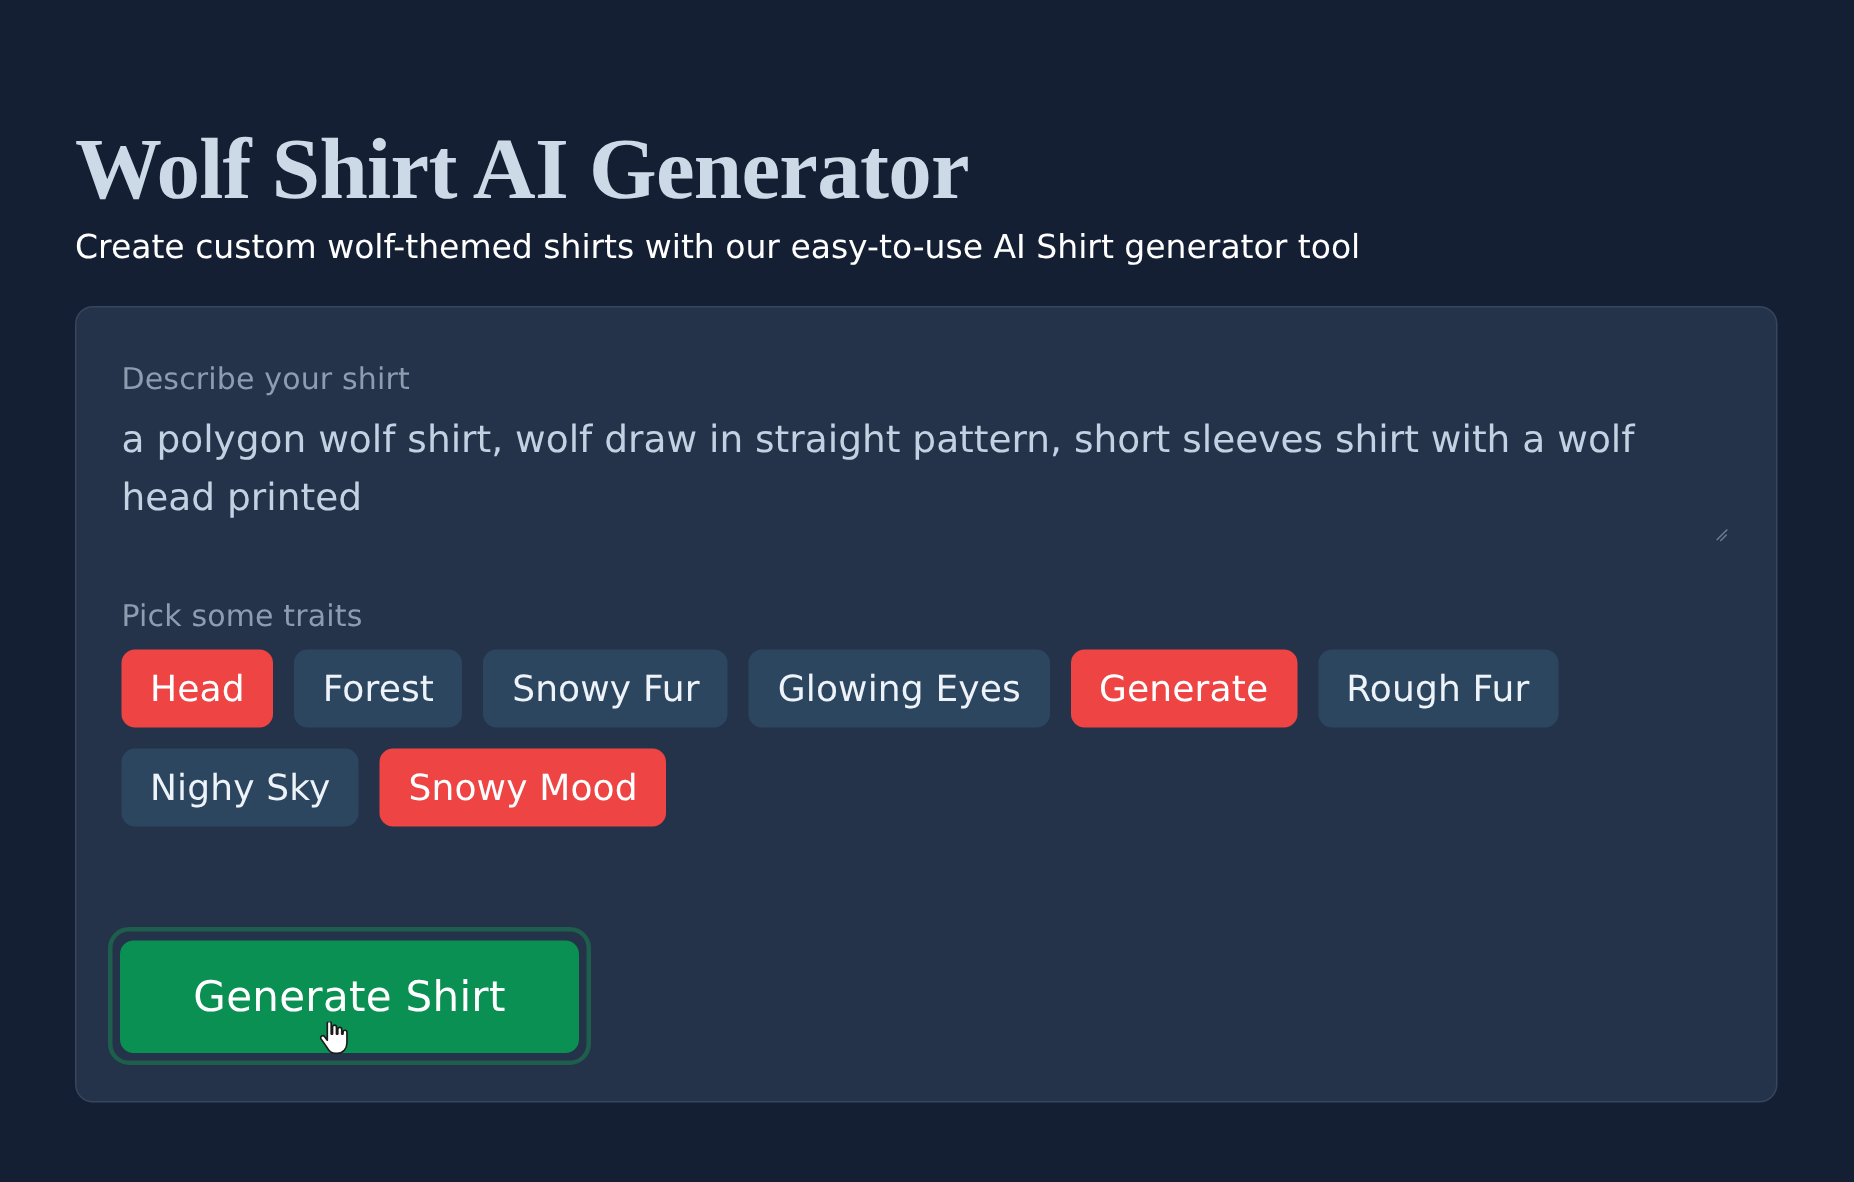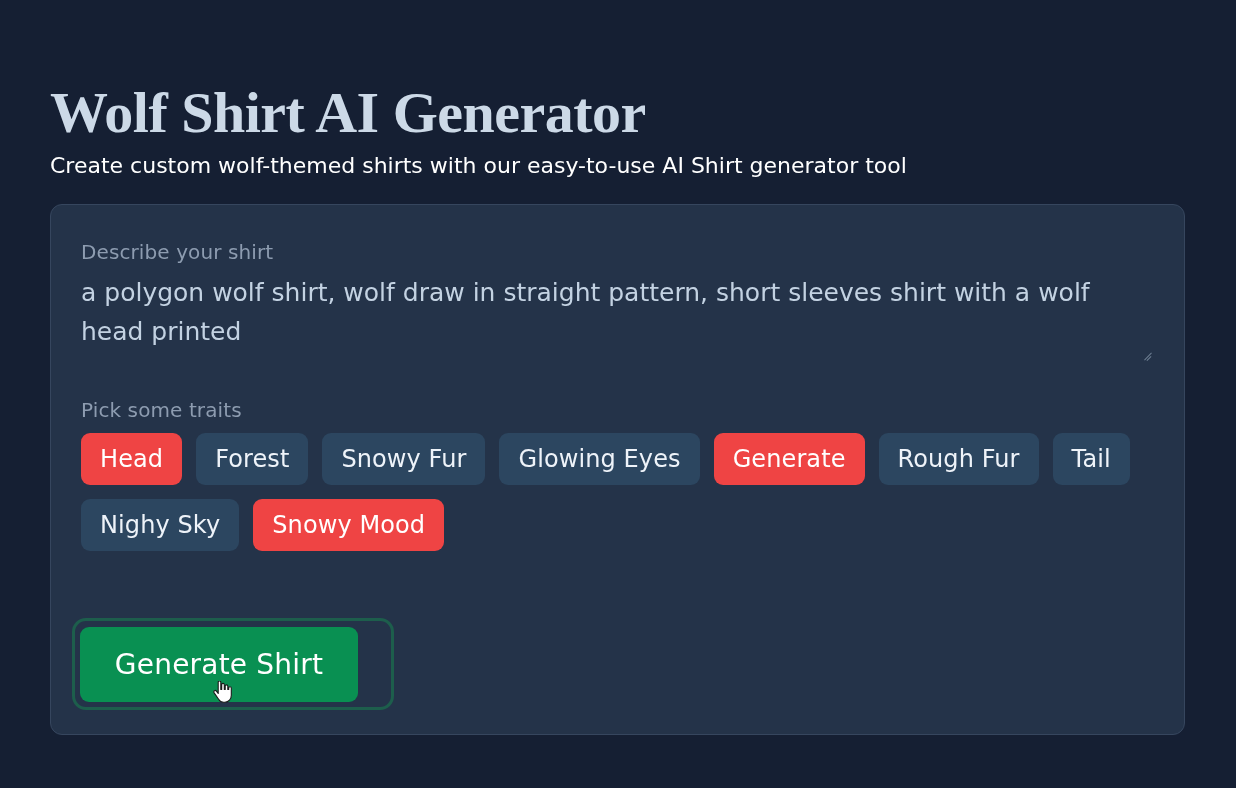--- a/index.html
+++ b/index.html
@@ -178,21 +178,21 @@
     height: 92px;
     border: 3px solid #1d5e4c;
     border-radius: 14px;
     pointer-events: none;
   }
 
   .generate-btn {
     position: absolute;
     left: 8px;
     top: 9px;
-    width: 278px;
+    width: 306px;
     height: 75px;
     background: #099052;
     border: none;
     border-radius: 9px;
     color: #ffffff;
     font-family: "DejaVu Sans", sans-serif;
     font-size: 28px;
     line-height: 1;
     letter-spacing: 0.2px;
     cursor: pointer;
@@ -234,21 +234,20 @@
 
     <div class="field-label label-traits">Pick some traits</div>
 
     <div class="traits">
         <button class="chip selected">Head</button>
         <button class="chip">Forest</button>
         <button class="chip">Snowy Fur</button>
         <button class="chip">Glowing Eyes</button>
         <button class="chip selected">Generate</button>
         <button class="chip">Rough Fur</button>
-        <button class="chip">Tail</button>
         <button class="chip">Nighy Sky</button>
         <button class="chip selected">Snowy Mood</button>
       </div>
 
     <div class="generate-wrap">
       <div class="focus-ring"></div>
       <button class="generate-btn">Generate Shirt</button>
     </div>
 
   </div>

